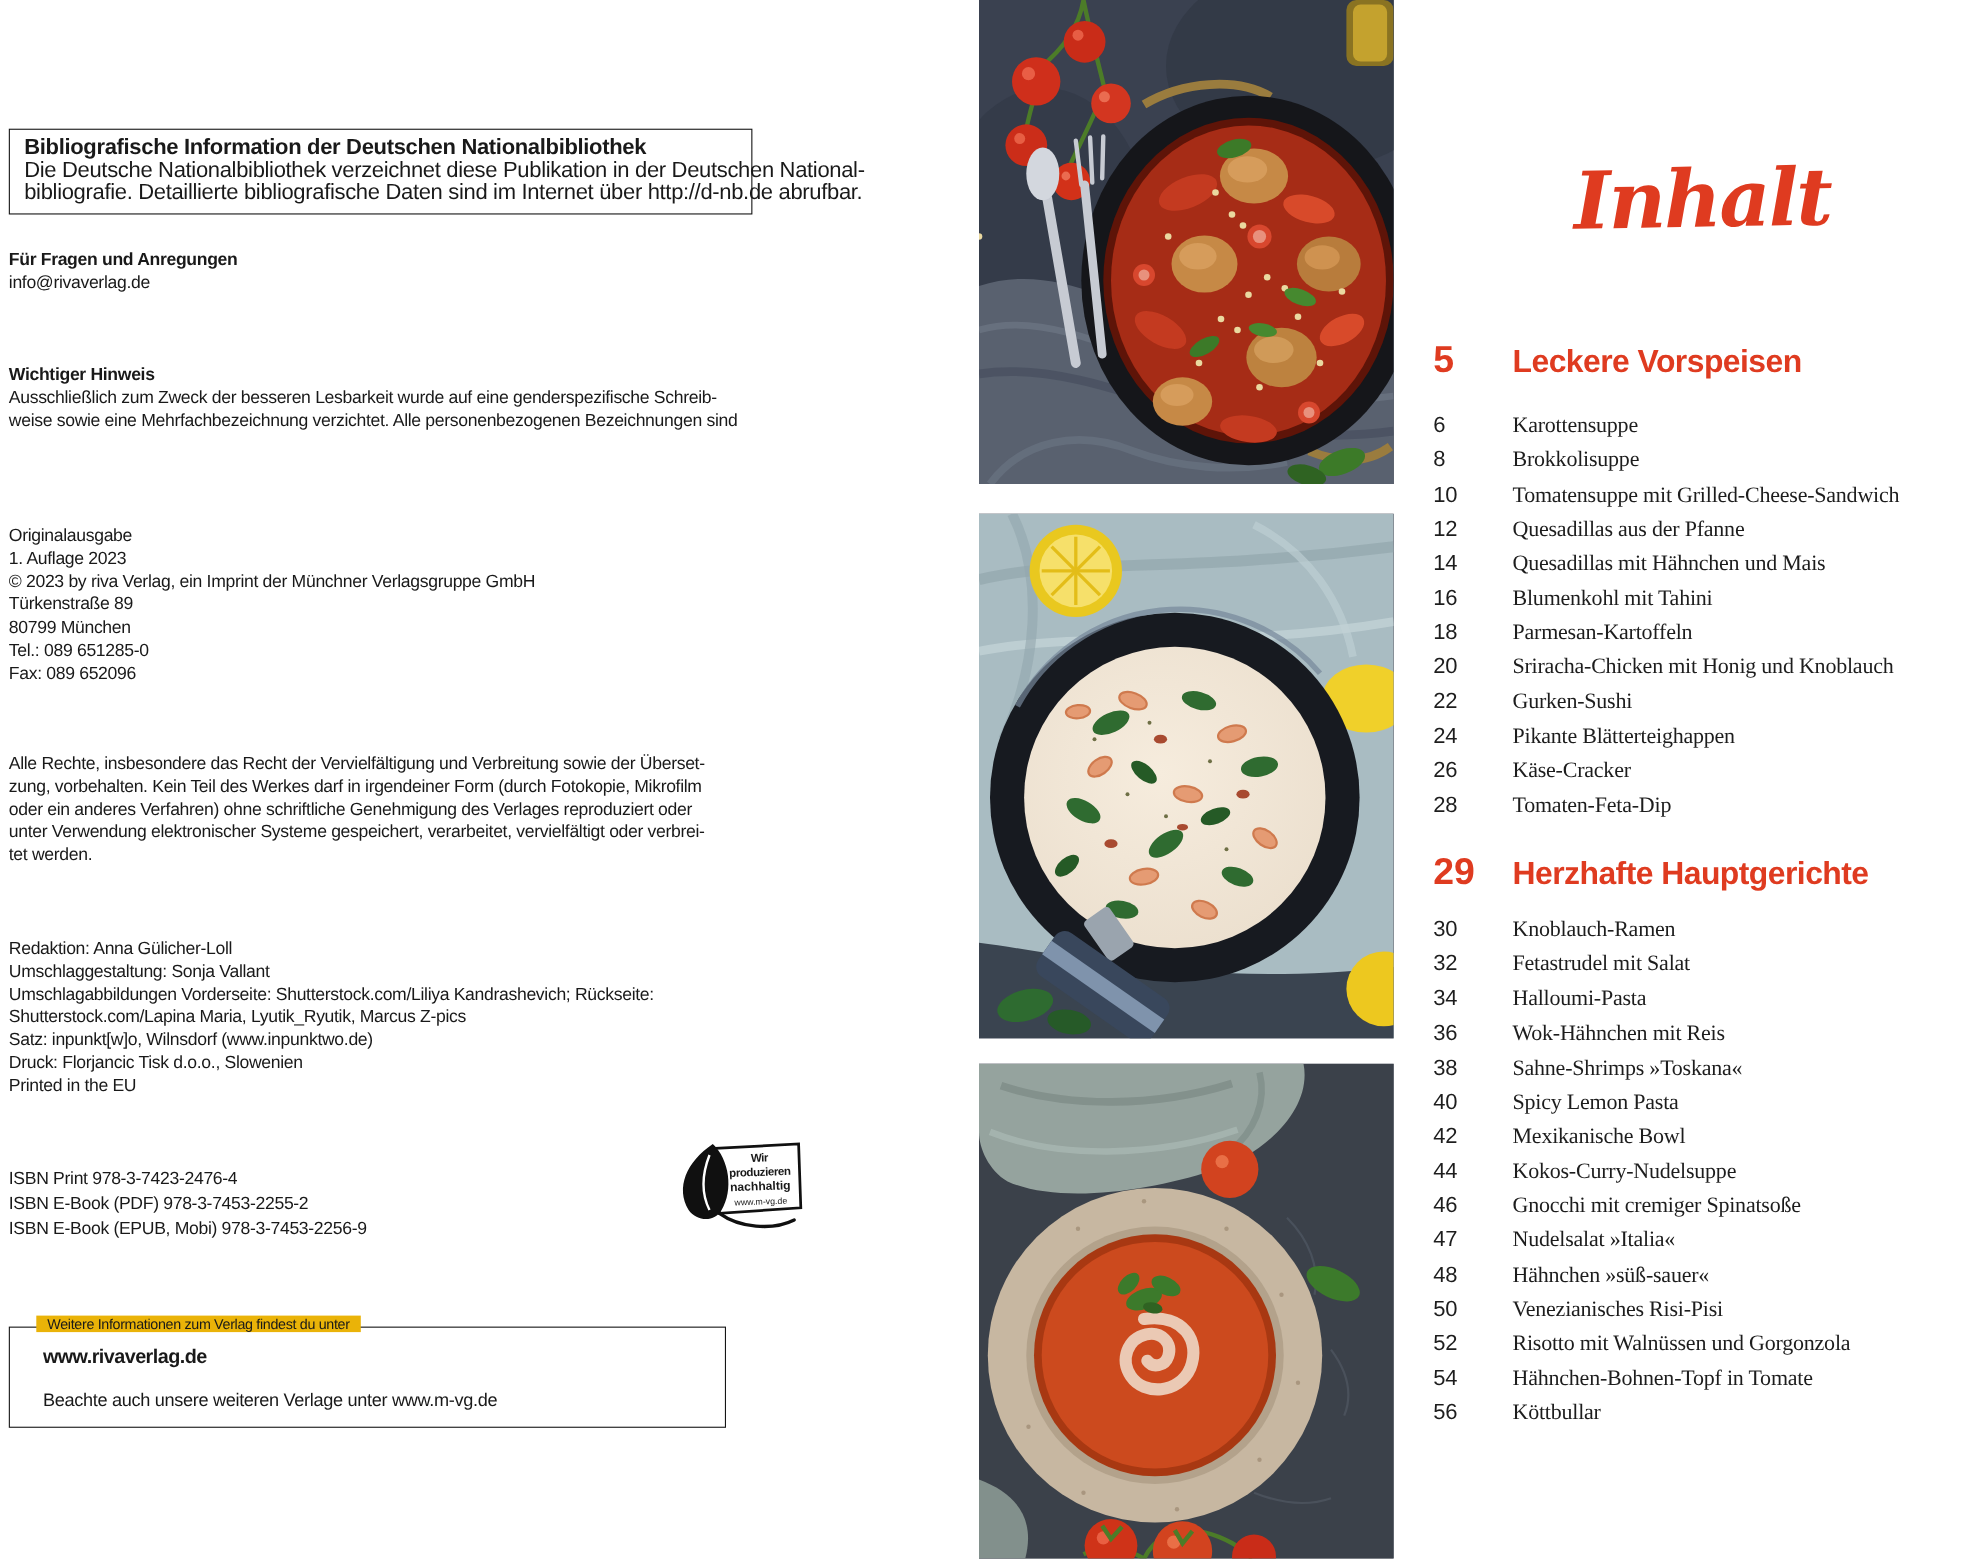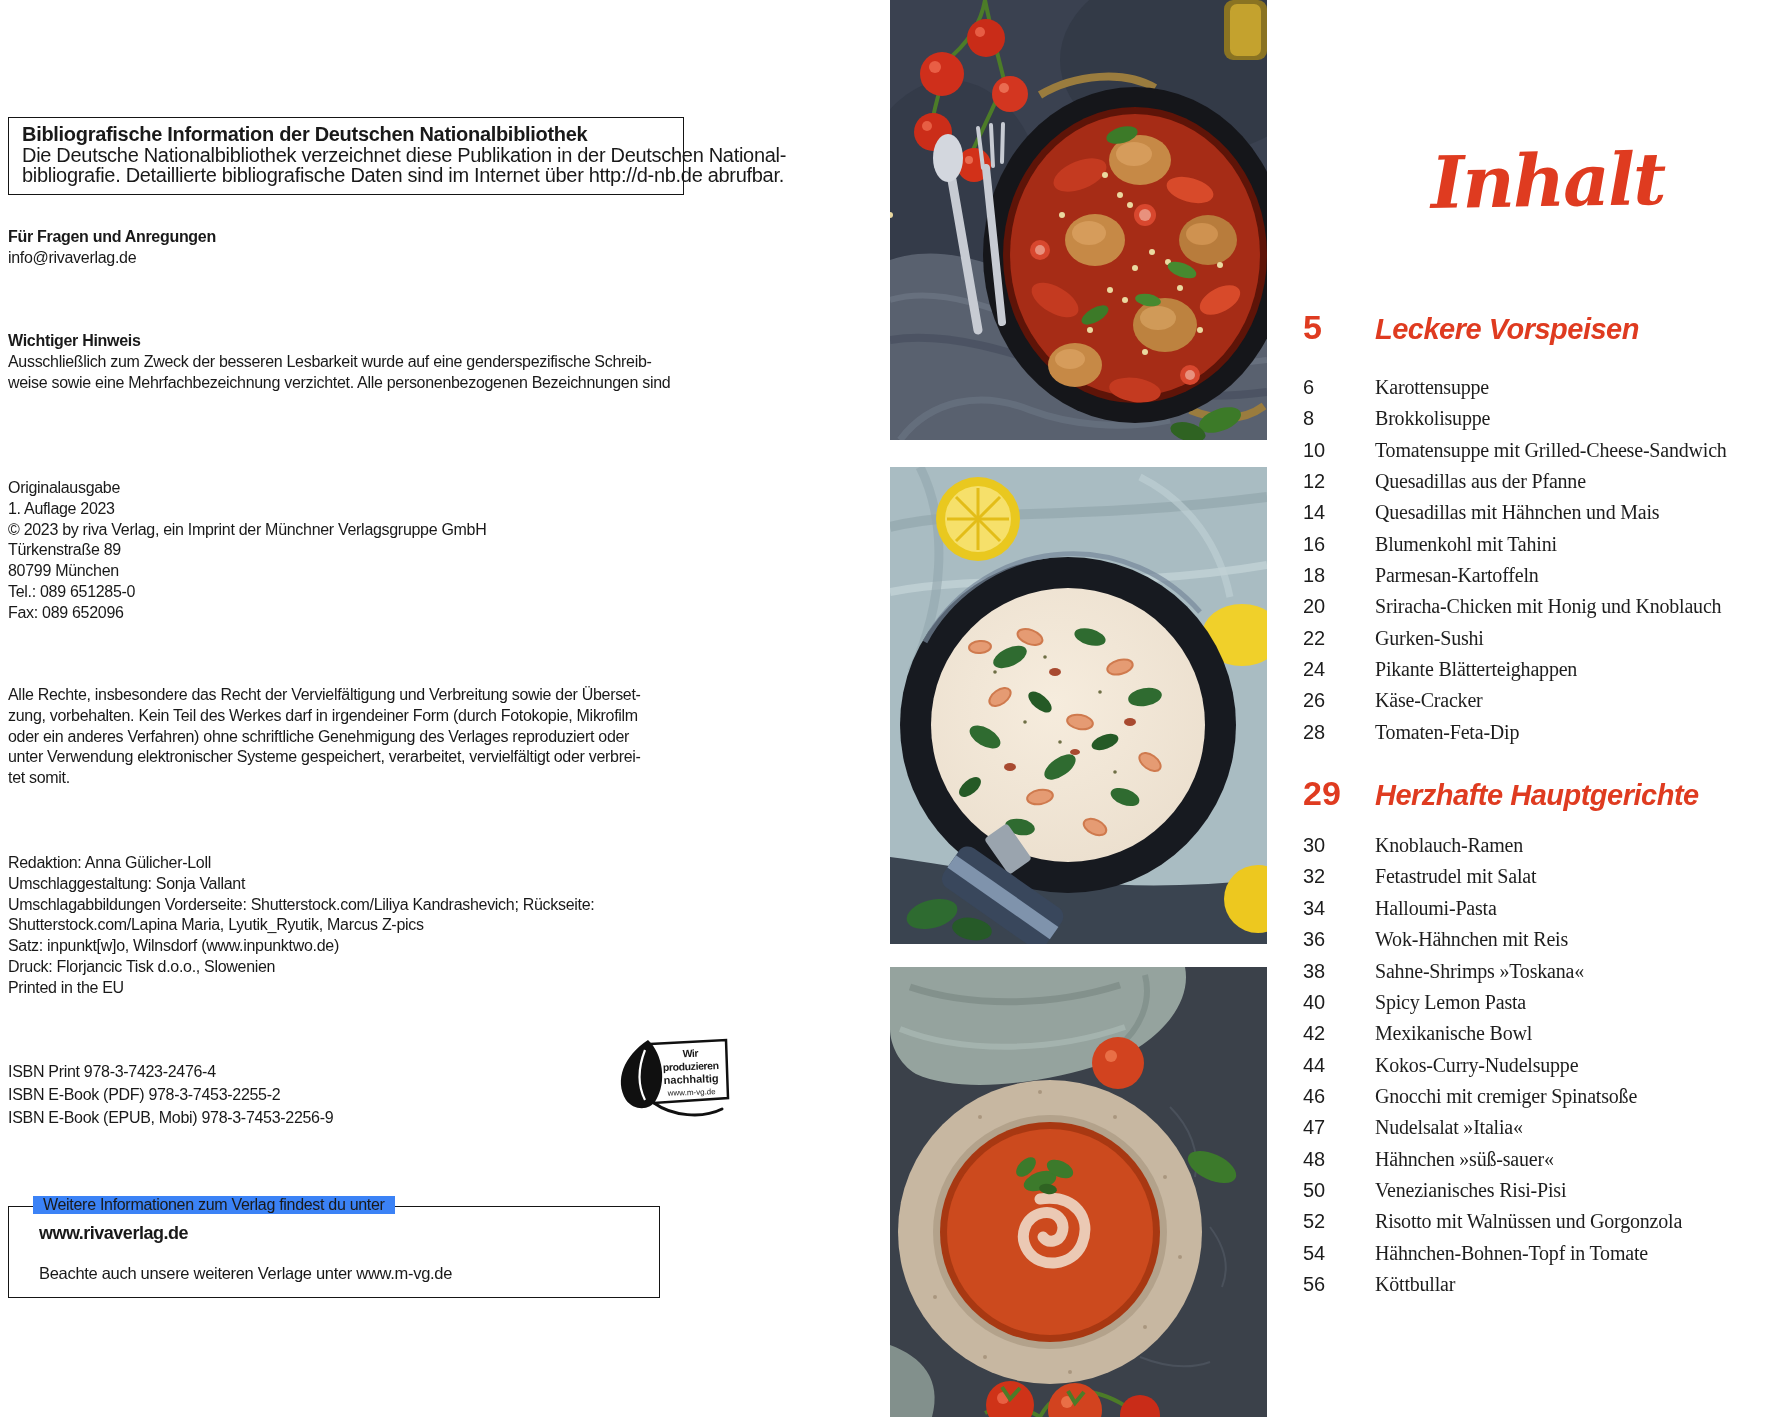--- a/index.html
+++ b/index.html
@@ -24,41 +24,41 @@
 
   .badge { position:absolute; left:610px; top:1036px; width:122px; height:86px; }
   .badge svg { position:absolute; left:0; top:0; }
   .badge-text { position:absolute; left:45px; top:11px; width:72px; text-align:center;
                 transform:rotate(-2deg); line-height:1.25; }
   .badge-l1 { font-size:10.5px; font-weight:bold; letter-spacing:-0.4px; }
   .badge-l2 { font-size:11px;  font-weight:bold; }
   .badge-l3 { font-size:8px; margin-top:1px; }
 
   .info-box { position:absolute; left:8px; top:1206px; width:650px; height:90px; border:1.6px solid #151515; }
-  .info-legend { position:absolute; top:-11px; left:24px; background:#3b82f6; padding:0 10px;
-                 font-size:16px; letter-spacing:-0.3px; white-space:nowrap; }
+  .info-legend { position:absolute; top:-11px; left:24px; background:#eab308; padding:0 10px;
+                 font-size:13px; letter-spacing:-0.3px; white-space:nowrap; }
   .info-url  { position:absolute; left:30px; top:16px; font-size:18px; font-weight:bold; letter-spacing:-0.5px; }
   .info-note { position:absolute; left:30px; top:57px; font-size:16.5px; letter-spacing:-0.3px; white-space:nowrap; }
 
   
   .photo { position:absolute; left:890px; width:377px; overflow:hidden; background:#39404d; }
   #photo-top    { top:0;     height:440px; }
   #photo-middle { top:467px; height:477px; }
   #photo-bottom { top:967px; height:450px; }
   .photo svg { display:block; }
 
   
   .toc { position:absolute; left:1303px; top:0; width:489px; height:1417px; }
   .toc-title { position:absolute; left:0; top:138px; width:100%; text-align:center;
                font-family:"DejaVu Serif", serif; font-style:italic; font-weight:bold;
                font-size:72px; letter-spacing:-2px; color:var(--accent); transform:rotate(-1deg); }
   .toc-body { position:absolute; left:0; top:308px; width:100%; }
   .toc-header { display:flex; align-items:baseline; height:40px; color:var(--accent); }
   .toc-header .num { width:72px; font-size:34px; font-weight:bold; flex:0 0 72px; }
-  .toc-header .ttl { font-size:29px; font-weight:bold; letter-spacing:-0.5px; white-space:nowrap;font-style:italic; }
+  .toc-header .ttl { font-size:29px; font-weight:bold; letter-spacing:-0.5px; white-space:nowrap; }
   .toc-h1 { margin-bottom:28px; }
   .toc-h2 { margin-top:22px; margin-bottom:20px; }
   .toc-item { display:flex; height:31.35px; font-size:20px; letter-spacing:-0.2px; color:#1d1d1d; }
   .toc-item .num { width:72px; flex:0 0 72px; }
   .toc-item .ttl { white-space:nowrap;font-family:Liberation Serif, serif; }
 </style>
 </head>
 <body>
 
 <div>
@@ -88,21 +88,21 @@
     <div class="ln">80799 München</div>
     <div class="ln">Tel.: 089 651285-0</div>
     <div class="ln">Fax: 089 652096</div>
   </div>
 
   <div class="blk" id="blk-rights">
     <div class="ln">Alle Rechte, insbesondere das Recht der Vervielfältigung und Verbreitung sowie der Überset-</div>
     <div class="ln">zung, vorbehalten. Kein Teil des Werkes darf in irgendeiner Form (durch Fotokopie, Mikrofilm</div>
     <div class="ln">oder ein anderes Verfahren) ohne schriftliche Genehmigung des Verlages reproduziert oder</div>
     <div class="ln">unter Verwendung elektronischer Systeme gespeichert, verarbeitet, vervielfältigt oder verbrei-</div>
-    <div class="ln">tet somit.</div>
+    <div class="ln">tet werden.</div>
   </div>
 
   <div class="blk" id="blk-credits">
     <div class="ln">Redaktion: Anna Gülicher-Loll</div>
     <div class="ln">Umschlaggestaltung: Sonja Vallant</div>
     <div class="ln">Umschlagabbildungen Vorderseite: Shutterstock.com/Liliya Kandrashevich; Rückseite:</div>
     <div class="ln">Shutterstock.com/Lapina Maria, Lyutik_Ryutik, Marcus Z-pics</div>
     <div class="ln">Satz: inpunkt[w]o, Wilnsdorf (www.inpunktwo.de)</div>
     <div class="ln">Druck: Florjancic Tisk d.o.o., Slowenien</div>
     <div class="ln">Printed in the EU</div>

